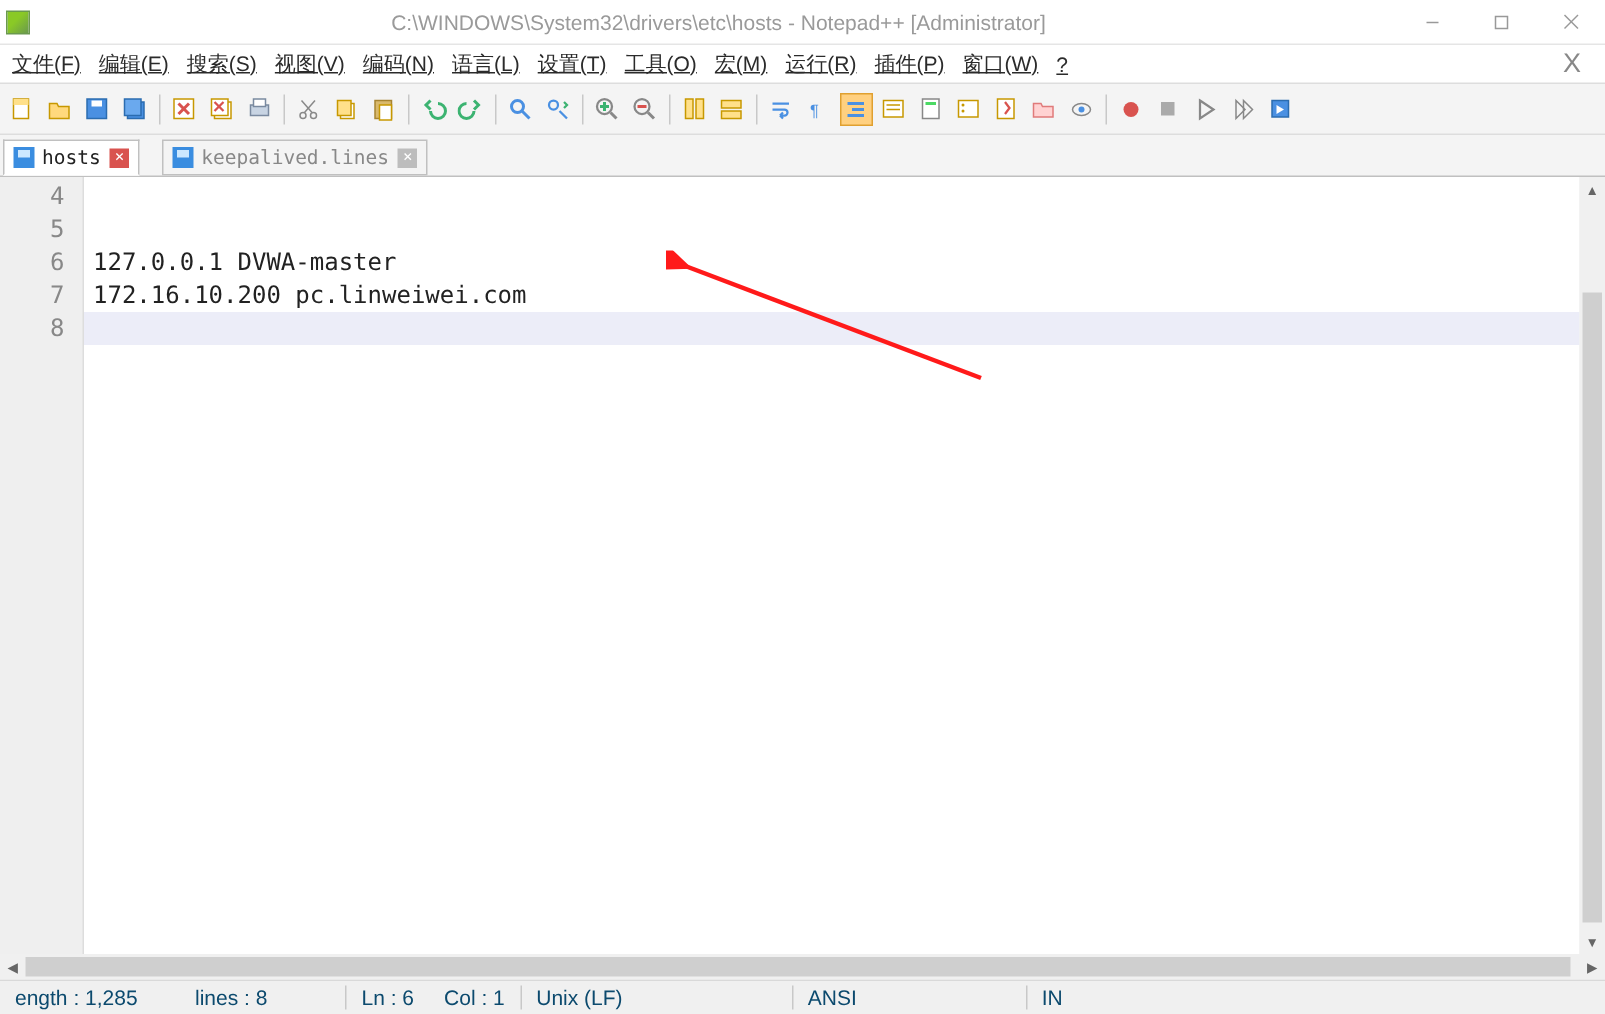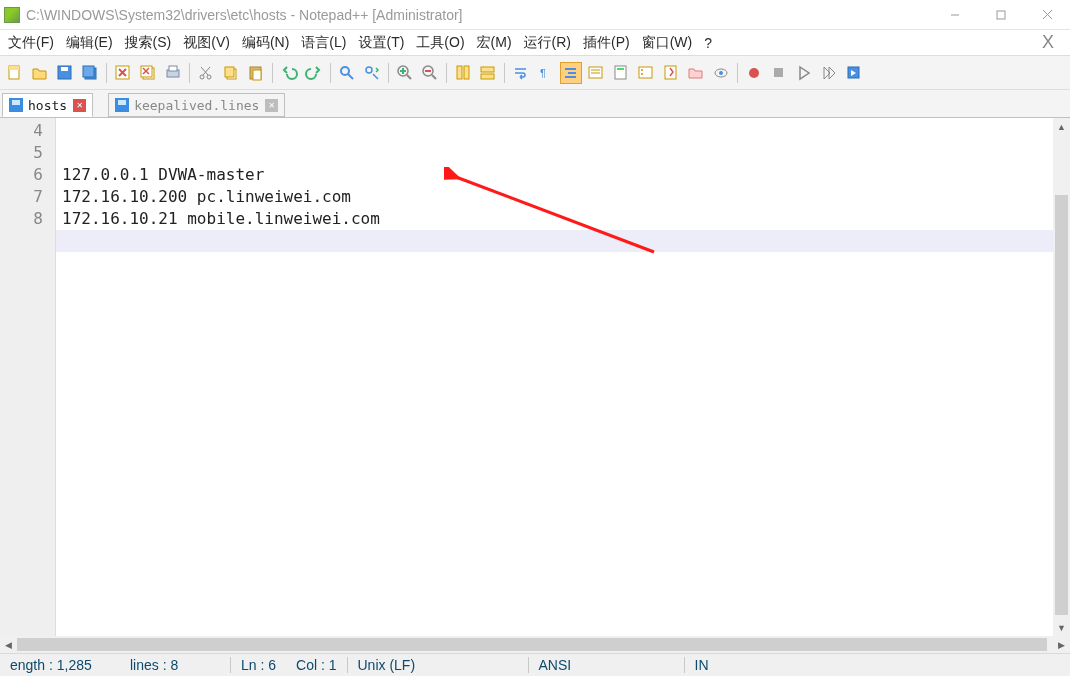--- a/index.html
+++ b/index.html
@@ -24,20 +24,21 @@
     width: 16px; height: 16px;
     background: linear-gradient(135deg, #8ac926 40%, #6a994e 100%);
     border: 1px solid #6a994e;
     margin-right: 6px;
     position: relative;
   }
   .titlebar .title-text {
     color: #9a9a9a;
     font-size: 14px;
     flex: 1;
+    text-align: center;
   }
   .win-controls {
     display: flex;
     height: 100%;
   }
   .win-btn {
     width: 46px;
     display: flex;
     align-items: center;
     justify-content: center;
@@ -49,20 +50,21 @@
     height: 26px;
     display: flex;
     align-items: center;
     padding-left: 2px;
     color: #2b2b2b;
     border-bottom: 1px solid #ddd;
     font-size: 14px;
   }
   .menubar .menu-item {
     padding: 3px 6px;
+    text-decoration: underline;
   }
   .menubar .menu-close {
     margin-left: auto;
     margin-right: 10px;
     color: #888;
     font-size: 18px;
     padding: 0 6px;
   }
   .toolbar {
     background: #f4f4f4;
@@ -493,21 +495,21 @@
 
 <div class="editor-area">
   <div class="gutter" id="gutter">
       <div>4</div>
       <div>5</div>
       <div>6</div>
       <div>7</div>
       <div>8</div>
     </div>
   <div class="content" id="content">
-    <div class="line">127.0.0.1 DVWA-master</div><div class="line">172.16.10.200 pc.linweiwei.com</div><div class="line">172.16.10.21 mobile.linweiwei.com</div><div class="line current"></div><svg class="arrow" width="220" height="90">
+    <div class="line">127.0.0.1 DVWA-master</div><div class="line">172.16.10.200 pc.linweiwei.com</div><div class="line current"></div><svg class="arrow" width="220" height="90">
       <defs>
         <marker id="ah" markerWidth="12" markerHeight="10" refX="2" refY="5" orient="auto">
           <path d="M12 0 L0 5 L12 10 z" fill="#ff1a1a"></path>
         </marker>
       </defs>
       <line x1="210" y1="85" x2="12" y2="10" stroke="#ff1a1a" stroke-width="3" marker-end="url(#ah)"></line>
     </svg>
   </div>
   <div class="vscroll">
     <div class="arrow-btn">▲</div>

